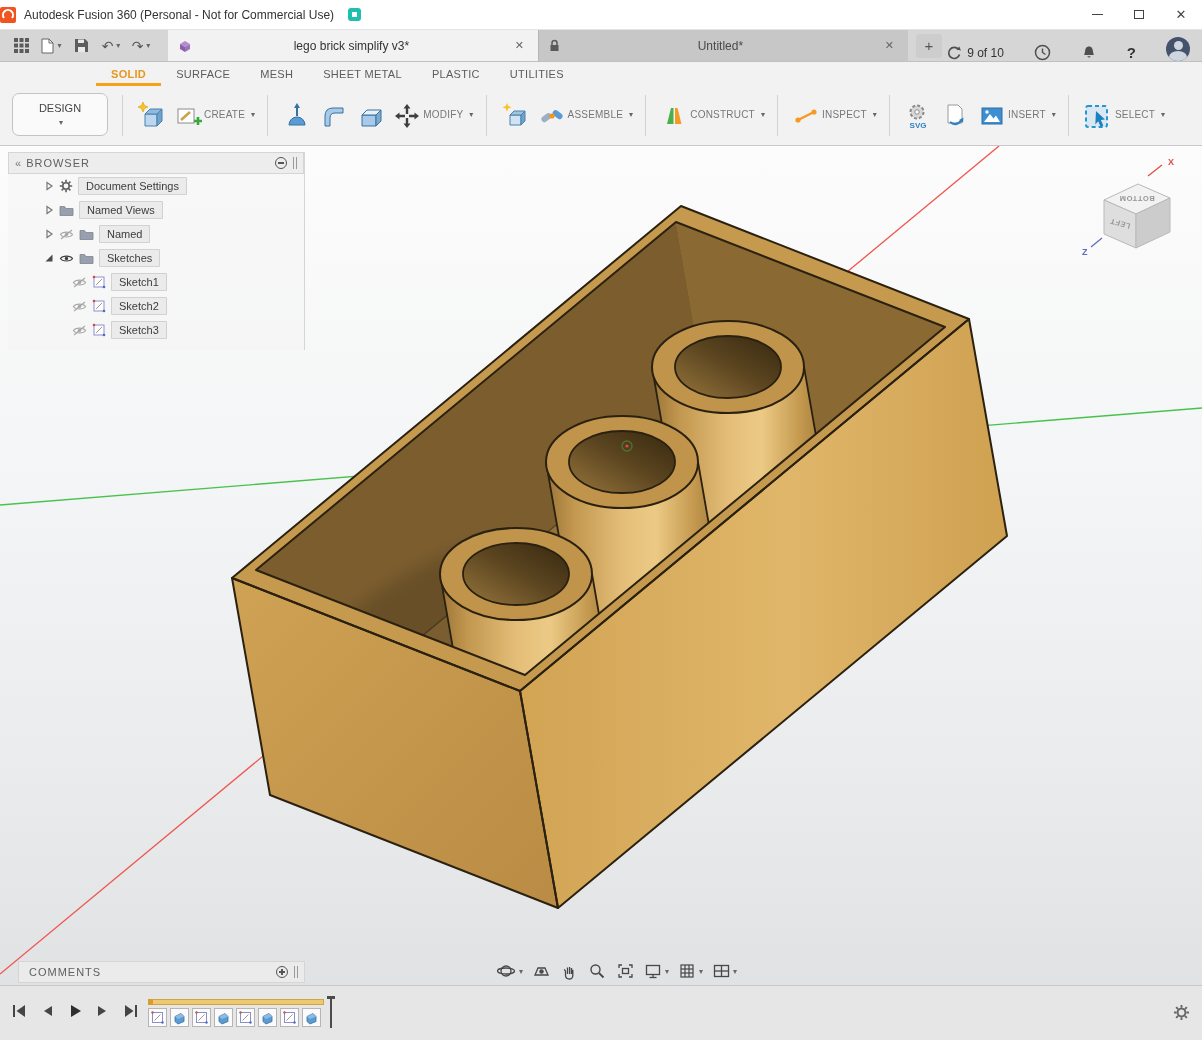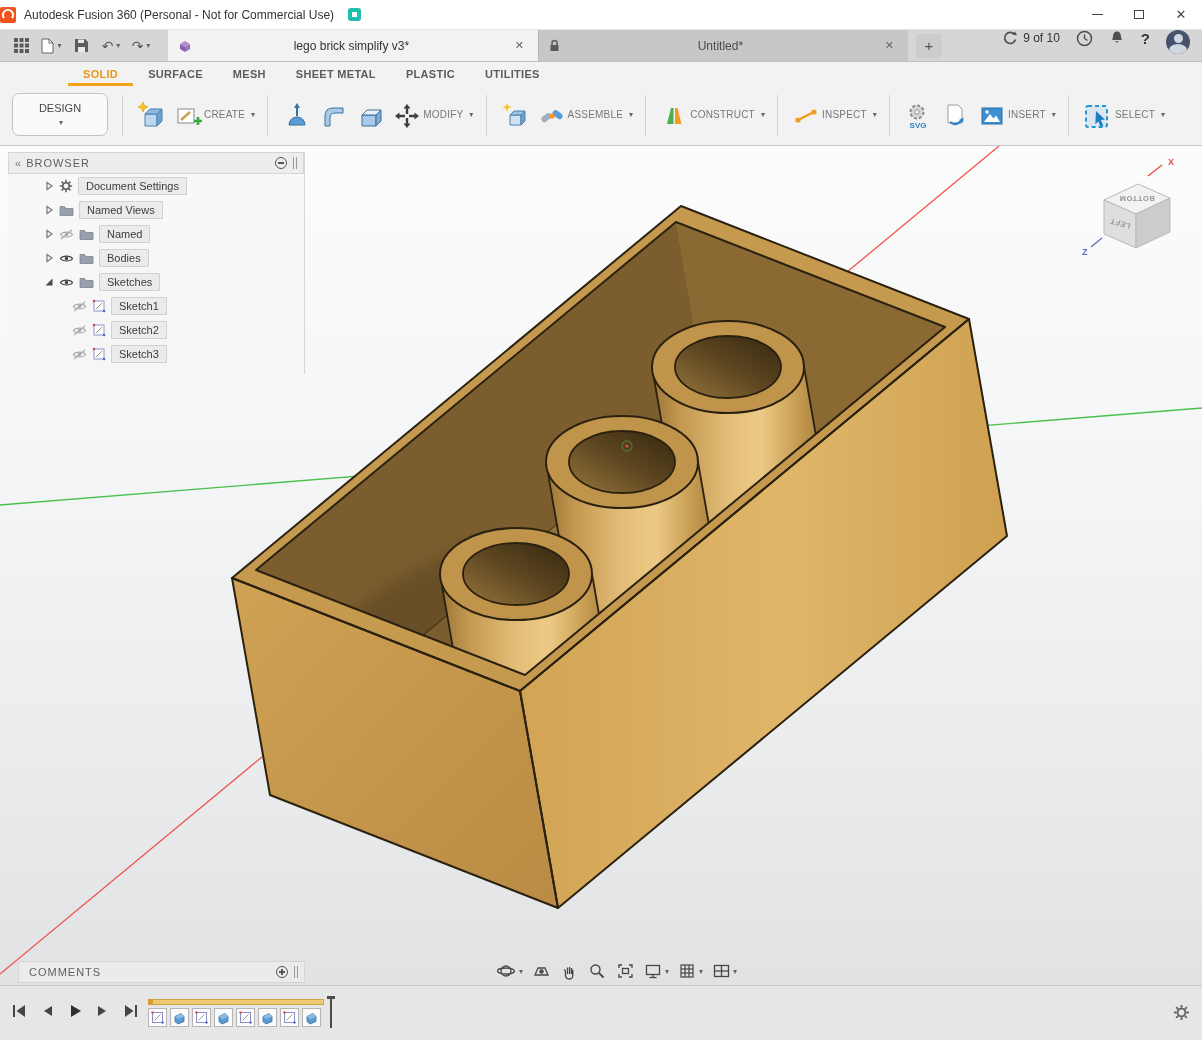--- a/index.html
+++ b/index.html
@@ -21,31 +21,31 @@
   .qat { display:flex; align-items:center; padding:0 6px; }
   .qat-btn { width:30px; height:26px; display:flex; align-items:center; justify-content:center; gap:1px; color:#555; font-size:14px; }
   .dd { font-size:8px; color:#666; margin-left:2px; }
   .doc-tabs { display:flex; align-items:stretch; margin-left:6px; }
   .doc-tab { width:370px; display:flex; align-items:center; padding:0 10px; font-size:12px; color:#333; }
   .doc-tab.active { background:#f2f2f2; }
   .doc-tab.inactive { background:#c7c7c7; border-left:1px solid #b5b5b5; color:#4a4a4a; }
   .doc-tab .tab-title { flex:1; text-align:center; white-space:nowrap; overflow:hidden; }
   .doc-tab .tab-close { font-size:11px; color:#666; padding:2px 4px; }
   .new-tab { width:26px; height:24px; margin:4px 0 0 8px; background:#cdcdcd; border-radius:3px; text-align:center; line-height:24px; font-size:15px; color:#555; }
-  .appbar-right { margin-left:auto; display:flex; align-items:flex-start; gap:16px; padding-right:12px; }
+  .appbar-right { margin-left:auto; display:flex; align-items:flex-end; gap:30px; padding-right:12px; }
   .save-counter { display:flex; align-items:center; gap:5px; font-size:12px; color:#333; }
   .icon-btn { display:flex; align-items:center; justify-content:center; }
   .help-glyph { font-size:15px; font-weight:bold; color:#333; }
   .avatar { width:24px; height:24px; border-radius:50%; background:#44536b; overflow:hidden; position:relative; }
   .avatar::before { content:""; position:absolute; left:7.5px; top:4px; width:9px; height:9px; border-radius:50%; background:#cfd6df; }
   .avatar::after { content:""; position:absolute; left:3px; top:14px; width:18px; height:12px; border-radius:50%; background:#cfd6df; }
 
   
-  .ribbon-tabs { height:24px; background:#f2f2f2; display:flex; align-items:flex-end; padding-left:68px; }
-  .rtab { padding:3px 15px; font-size:11px; color:#5c5c5c; letter-spacing:0.3px; border-bottom:3px solid transparent;font-weight:bold; }
+  .ribbon-tabs { height:24px; background:#f2f2f2; display:flex; align-items:flex-end; padding-left:96px; }
+  .rtab { padding:3px 15px; font-size:11px; color:#5c5c5c; letter-spacing:0.3px; border-bottom:3px solid transparent; }
   .rtab.active { color:#e8971d; border-bottom-color:#f3a21c; font-weight:bold; }
   .ribbon-tools { height:60px; background:#f2f2f2; border-bottom:1px solid #c9c9c9; display:flex; align-items:stretch; }
   .design-btn { margin:7px 12px 9px 12px; width:96px; border:1px solid #c3c3c3; background:#fafafa; border-radius:7px; font-size:11px; color:#444; display:flex; align-items:center; justify-content:center; gap:4px;flex-direction:column; }
   .rgroup { display:flex; flex-direction:row; align-items:center; padding:3px 10px 2px; }
   .ricons { flex:1; display:flex; align-items:center; gap:5px; }
   .rtool { background:transparent; border:none; padding:1px; display:flex; }
   .rlabel { font-size:10px; color:#777; padding:2px 0 5px; display:flex; align-items:center; gap:4px; letter-spacing:0.2px; }
   .rsep { width:1px; background:#d2d2d2; margin:9px 2px; }
 
   
@@ -535,33 +535,20 @@
             <path d="M1.5,5.5 C3.5,2.2 11.5,2.2 13.5,5.5 C11.5,8.8 3.5,8.8 1.5,5.5 Z" fill="none" stroke="#a8a8a8" stroke-width="1.2"></path>
             <circle cx="7.5" cy="5.5" r="1.7" fill="#a8a8a8"></circle>
             <line x1="2" y1="10" x2="13" y2="1" stroke="#a8a8a8" stroke-width="1.2"></line>
           </svg>
         <svg width="15" height="12">
             <path d="M1,2.5 h4.5 l1.5,2 H14 v7 H1 Z" fill="#98a0ad" stroke="#7c8490" stroke-width="0.8"></path>
           </svg>
         <span class="chip">Named</span>
       </div>
 
-      <div class="brow indent2">
-        <svg width="10" height="10">
-            <polygon points="3,1.5 8,5 3,8.5" fill="none" stroke="#787878" stroke-width="1.2"></polygon>
-          </svg>
-        <svg width="15" height="11">
-            <path d="M1.5,5.5 C3.5,2.2 11.5,2.2 13.5,5.5 C11.5,8.8 3.5,8.8 1.5,5.5 Z" fill="none" stroke="#3e3e3e" stroke-width="1.2"></path>
-            <circle cx="7.5" cy="5.5" r="1.7" fill="#3e3e3e"></circle>
-          </svg>
-        <svg width="15" height="12">
-            <path d="M1,2.5 h4.5 l1.5,2 H14 v7 H1 Z" fill="#98a0ad" stroke="#7c8490" stroke-width="0.8"></path>
-          </svg>
-        <span class="chip">Bodies</span>
-      </div>
 
       <div class="brow indent2">
         <svg width="10" height="10">
             <polygon points="1.5,8.5 8.5,8.5 8.5,1.5" fill="#4a4a4a"></polygon>
           </svg>
         <svg width="15" height="11">
             <path d="M1.5,5.5 C3.5,2.2 11.5,2.2 13.5,5.5 C11.5,8.8 3.5,8.8 1.5,5.5 Z" fill="none" stroke="#3e3e3e" stroke-width="1.2"></path>
             <circle cx="7.5" cy="5.5" r="1.7" fill="#3e3e3e"></circle>
           </svg>
         <svg width="15" height="12">

